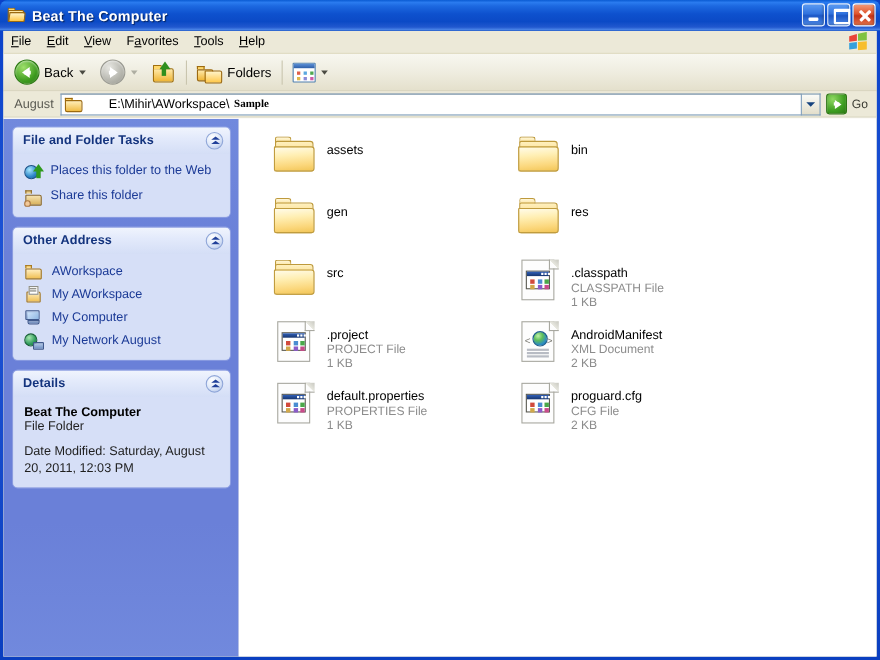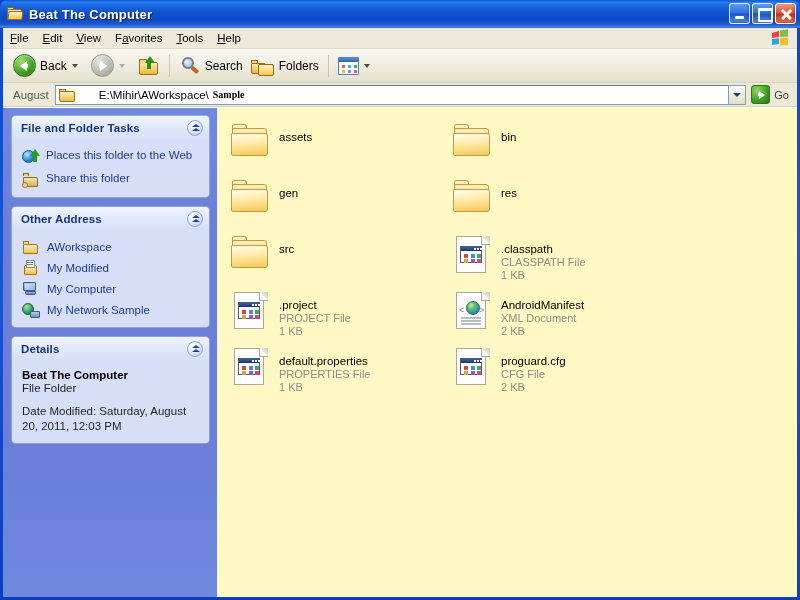--- a/index.html
+++ b/index.html
@@ -310,22 +310,22 @@
     background: radial-gradient(circle at 35% 30%, #A8E8B0, #2E9A5C 60%, #1C6B3E 100%); border:1px solid #1B6139;}
   .ic-net .m { position:absolute; right:0px; bottom:0px; width:10px;height:7px;border-radius:1px;
     background:linear-gradient(180deg,#B6CBE8,#6E8FC4); border:1px solid #40598C;}
 
   .details-name { font-size:11.5px; font-weight:bold; color:#000; margin-bottom:1px; }
   .details-type { font-size:11.5px; color:#1F1F1F; margin-bottom:10px; }
   .details-date { font-size:11.5px; color:#1F1F1F; line-height:15px; }
 
   
   .filelist {
-    flex:1 1 auto; background:#fef9c3; position:relative; overflow:hidden;
-    padding:14px 0 0 10px;
+    flex:1 1 auto; background:#ffffff; position:relative; overflow:hidden;
+    padding:14px 0 0 28px;
   }
   .grid { display:flex; flex-wrap:wrap; align-content:flex-start; }
   .item {
     width:222px; height:56px; display:flex; align-items:flex-start;
     margin-bottom:0px; padding-top:0px; cursor:default;
   }
   .item-ic { width:44px; flex:0 0 44px; height:42px; position:relative; margin-left:2px; }
   .item-txt { padding-top:8px; margin-left:6px; }
   .item-name { font-size:11.5px; color:#000; line-height:14px; }
   .item-sub { font-size:11px; color:#8C8C8C; line-height:13px; }
@@ -448,27 +448,20 @@
       </div>
       <div class="tb-btn">
         <div class="upfolder">
           <div class="f"></div>
             <div class="tab"></div>
             <div class="garr"></div>
             <div class="gstem"></div>
         </div>
       </div>
       <div class="tb-sep"></div>
-      <div class="tb-btn">
-        <div class="mag">
-            <div class="lens"></div>
-            <div class="handle"></div>
-          </div>
-        <span class="tb-label">Search</span>
-      </div>
       <div class="tb-btn">
         <div class="foldstack">
           <div class="tb1"></div>
             <div class="fb"></div>
             <div class="fb2"></div>
         </div>
         <span class="tb-label">Folders</span>
       </div>
       <div class="tb-sep"></div>
       <div class="tb-btn">
@@ -548,36 +541,36 @@
                 </span>
               <span class="place-txt">AWorkspace</span>
             </div>
             <div class="place-row">
               <span class="place-ic ic-docs">
                   <i class="b"></i>
                   <i class="pg"></i>
                   <i class="l1"></i>
                   <i class="l2"></i>
                 </span>
-              <span class="place-txt">My Modified</span>
+              <span class="place-txt">My AWorkspace</span>
             </div>
             <div class="place-row">
               <span class="place-ic ic-comp">
                   <i class="m"></i>
                   <i class="scr"></i>
                   <i class="base"></i>
                 </span>
               <span class="place-txt">My Computer</span>
             </div>
             <div class="place-row">
               <span class="place-ic ic-net">
                   <i class="g"></i>
                   <i class="m"></i>
                 </span>
-              <span class="place-txt">My Network Sample</span>
+              <span class="place-txt">My Network August</span>
             </div>
           </div>
         </div>
 
         <div class="panel">
           <div class="panel-head">
             <span class="panel-title">Details</span>
             <span class="chev"></span>
           </div>
           <div class="panel-body">

